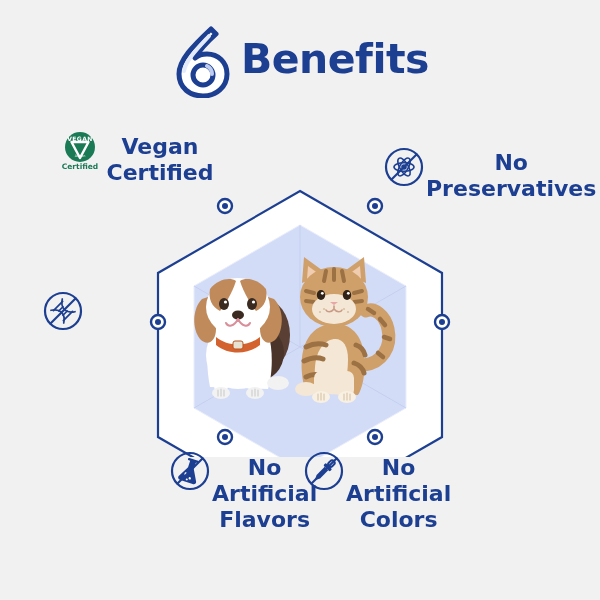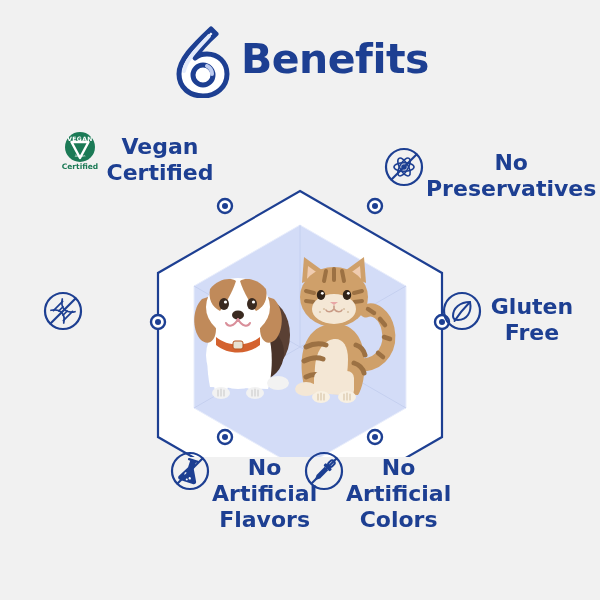--- a/index.html
+++ b/index.html
@@ -334,30 +334,20 @@
           <line x1="15.5" y1="15" x2="28.5" y2="15"></line>
           <line x1="19" y1="19" x2="25" y2="19"></line>
           <line x1="19" y1="25" x2="25" y2="25"></line>
           <line x1="15.5" y1="29" x2="28.5" y2="29"></line>
         </g>
         <line x1="9.5" y1="34.5" x2="34.5" y2="9.5" stroke="#1d3f92" stroke-width="2.2" stroke-linecap="round"></line>
       </svg>
     </div>
   </div>
 
-  <div class="benefit b-gluten">
-    <div class="icon-wrap">
-      <svg width="44" height="44" viewBox="0 0 44 44" aria-hidden="true">
-        <circle cx="22" cy="22" r="18" fill="none" stroke="#1d3f92" stroke-width="2.2"></circle>
-        <path d="M30 13 C32 23 27 31 18 31 C15 31 13 29.5 13 27 C13 19 20 13 30 13 Z" fill="none" stroke="#1d3f92" stroke-width="2" stroke-linejoin="round"></path>
-        <path d="M30 13 C24 19 19 25 14.5 32" stroke="#1d3f92" stroke-width="2" fill="none" stroke-linecap="round"></path>
-      </svg>
-    </div>
-    <span class="label">Gluten Free</span>
-  </div>
 
   <div class="benefit b-flavors">
     <div class="icon-wrap">
       <svg width="44" height="44" viewBox="0 0 44 44" aria-hidden="true">
         <circle cx="22" cy="22" r="18" fill="none" stroke="#1d3f92" stroke-width="2.2"></circle>
         <g transform="rotate(18 22 22)">
           <path d="M19 11 L19 19 L13 30 C12 32 13.5 33.5 15.5 33.5 L28.5 33.5 C30.5 33.5 32 32 31 30 L25 19 L25 11 Z" fill="#1d3f92"></path>
           <line x1="17.5" y1="11" x2="26.5" y2="11" stroke="#1d3f92" stroke-width="2.4" stroke-linecap="round"></line>
           <circle cx="19" cy="26" r="1.5" fill="#ffffff"></circle>
           <circle cx="24" cy="29" r="1.2" fill="#ffffff"></circle>

